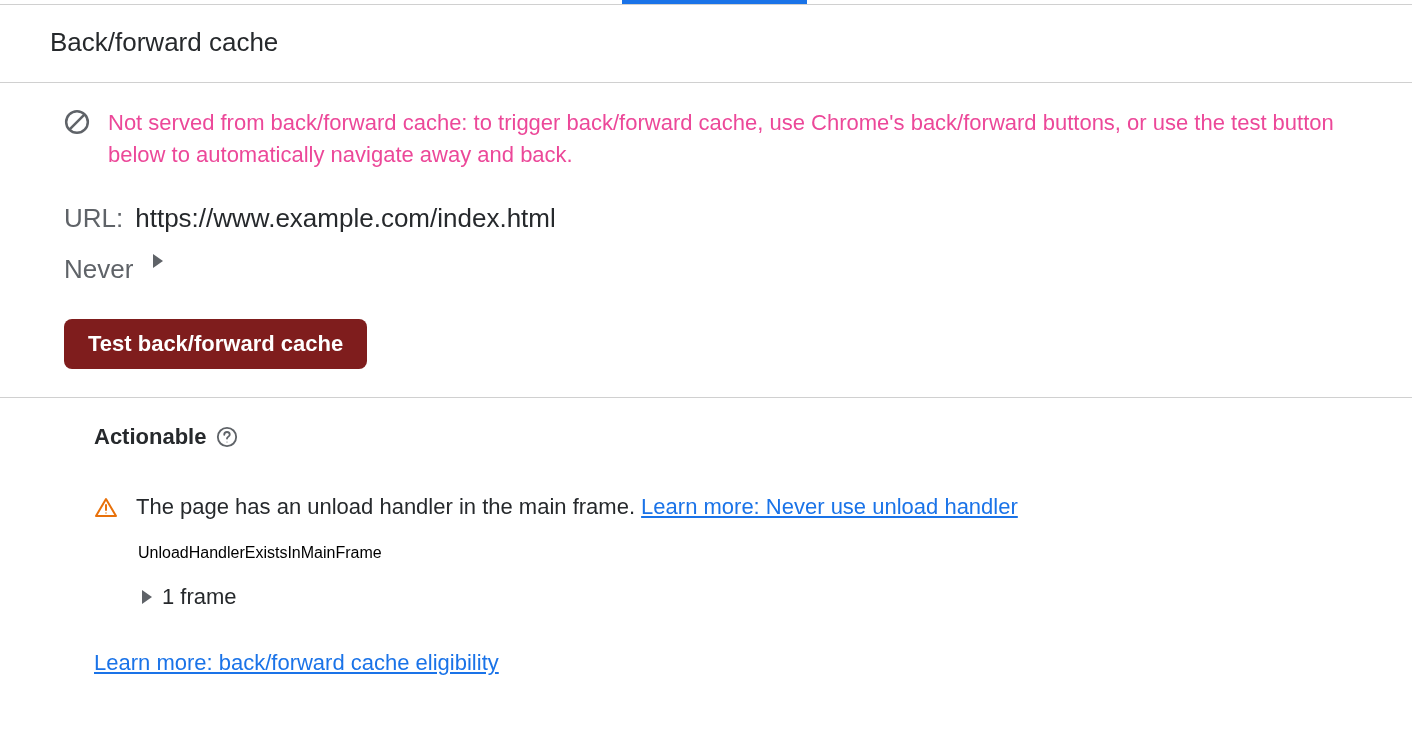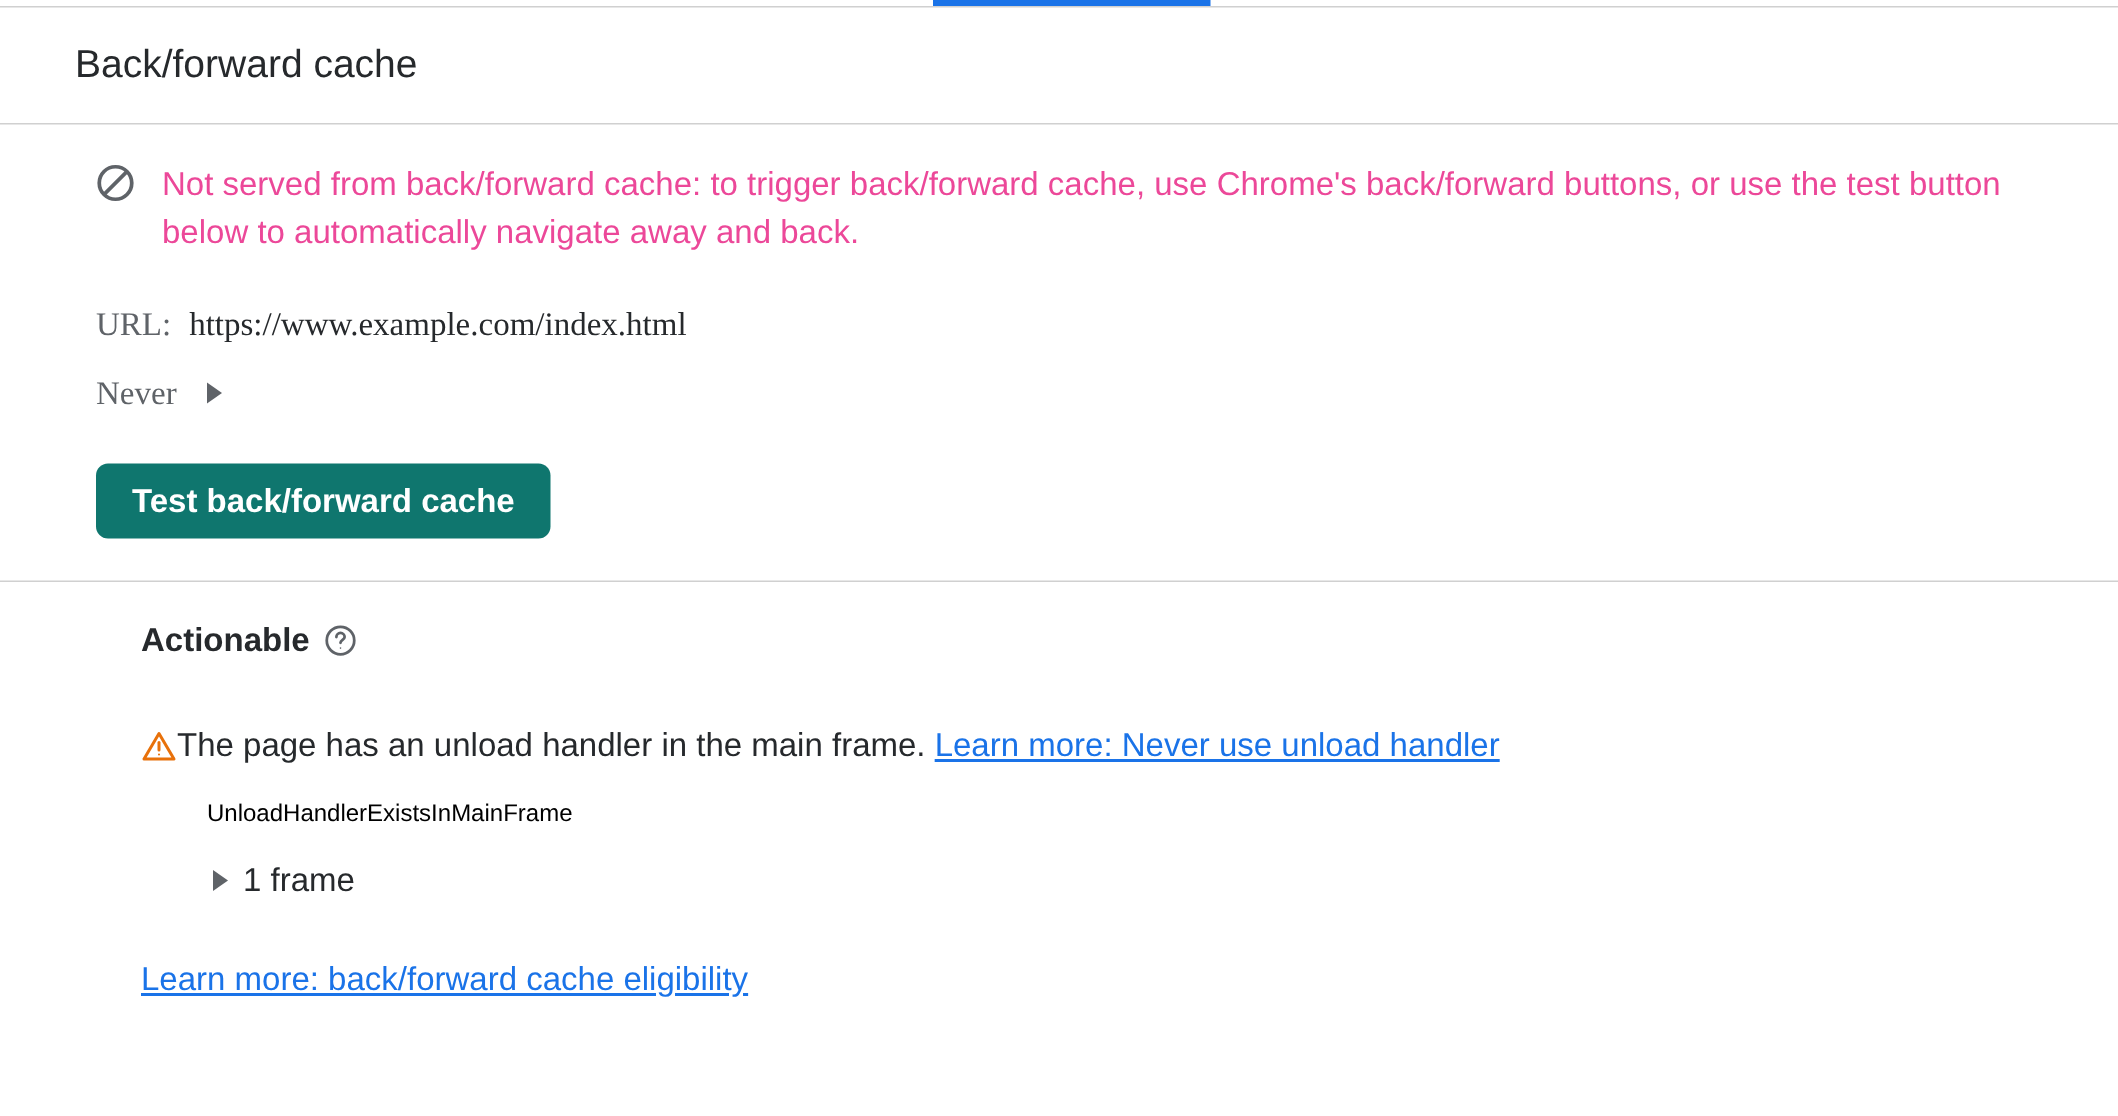--- a/index.html
+++ b/index.html
@@ -50,44 +50,43 @@
       margin-top: 2px;
       color: #5f6368;
     }
     .info-text {
       font-size: 22px;
       line-height: 1.45;
       color: #ec4899;
     }
     .kv-row {
       display: flex;
-      align-items: center;
+      align-items: flex-start;
       gap: 12px;
       margin-bottom: 20px;
-      font-size: 22px;
-      font-family: Liberation Serif, serif;
+      font-size: 26px;
     }
     .kv-label {
       color: #5f6368;
     }
     .kv-value {
       color: #26292c;
     }
     .expand-triangle {
       display: inline-block;
       width: 0;
       height: 0;
       border-top: 7px solid transparent;
       border-bottom: 7px solid transparent;
       border-left: 10px solid #5f6368;
       margin: 0 6px 0 8px;
       vertical-align: middle;
     }
     .test-button {
-      background: #0f766e;
+      background: #7f1d1d;
       color: #ffffff;
       border: none;
       border-radius: 8px;
       padding: 12px 24px;
       font-size: 22px;
       font-weight: 600;
       cursor: pointer;
       margin-top: 14px;
     }
     .actionable-block {
@@ -105,21 +104,21 @@
       color: #26292c;
     }
     .help-icon {
       width: 22px;
       height: 22px;
       color: #5f6368;
     }
     .issue-row {
       display: flex;
       align-items: center;
-      gap: 0;
+      gap: 18px;
       margin-bottom: 24px;
     }
     .warning-icon {
       width: 24px;
       height: 24px;
       flex-shrink: 0;
       color: #e8710a;
       margin-top: 2px;
     }
     .issue-text {

